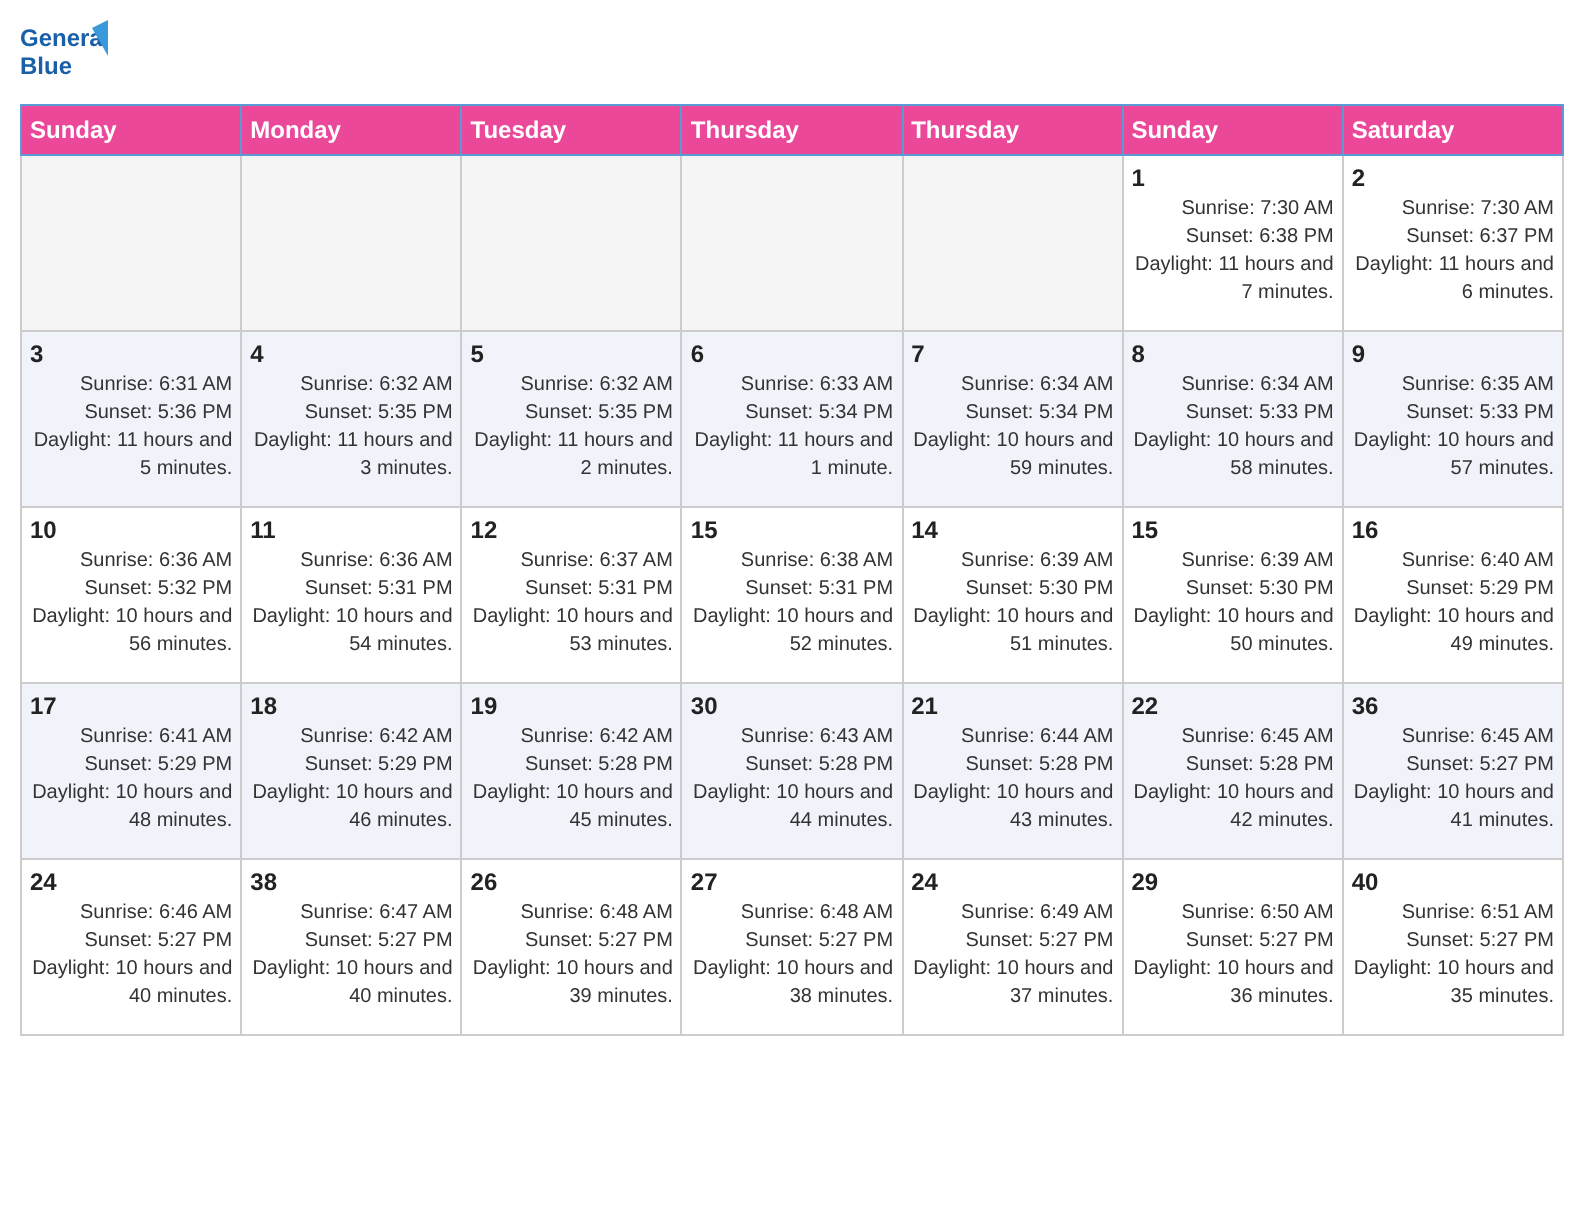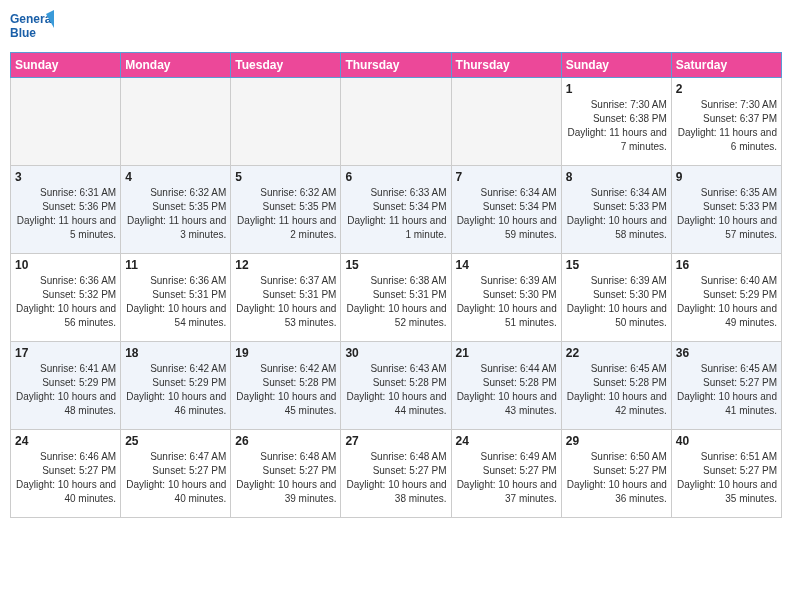--- a/index.html
+++ b/index.html
@@ -212,21 +212,21 @@
           <div class="day-num">36</div>
           <div class="day-info">Sunrise: 6:45 AM<br>Sunset: 5:27 PM<br>Daylight: 10 hours and 41 minutes.</div>
         </td>
       </tr>
       <tr>
         <td>
           <div class="day-num">24</div>
           <div class="day-info">Sunrise: 6:46 AM<br>Sunset: 5:27 PM<br>Daylight: 10 hours and 40 minutes.</div>
         </td>
         <td>
-          <div class="day-num">25</div>
+          <div class="day-num">38</div>
           <div class="day-info">Sunrise: 6:47 AM<br>Sunset: 5:27 PM<br>Daylight: 10 hours and 40 minutes.</div>
         </td>
         <td>
           <div class="day-num">26</div>
           <div class="day-info">Sunrise: 6:48 AM<br>Sunset: 5:27 PM<br>Daylight: 10 hours and 39 minutes.</div>
         </td>
         <td>
           <div class="day-num">27</div>
           <div class="day-info">Sunrise: 6:48 AM<br>Sunset: 5:27 PM<br>Daylight: 10 hours and 38 minutes.</div>
         </td>

